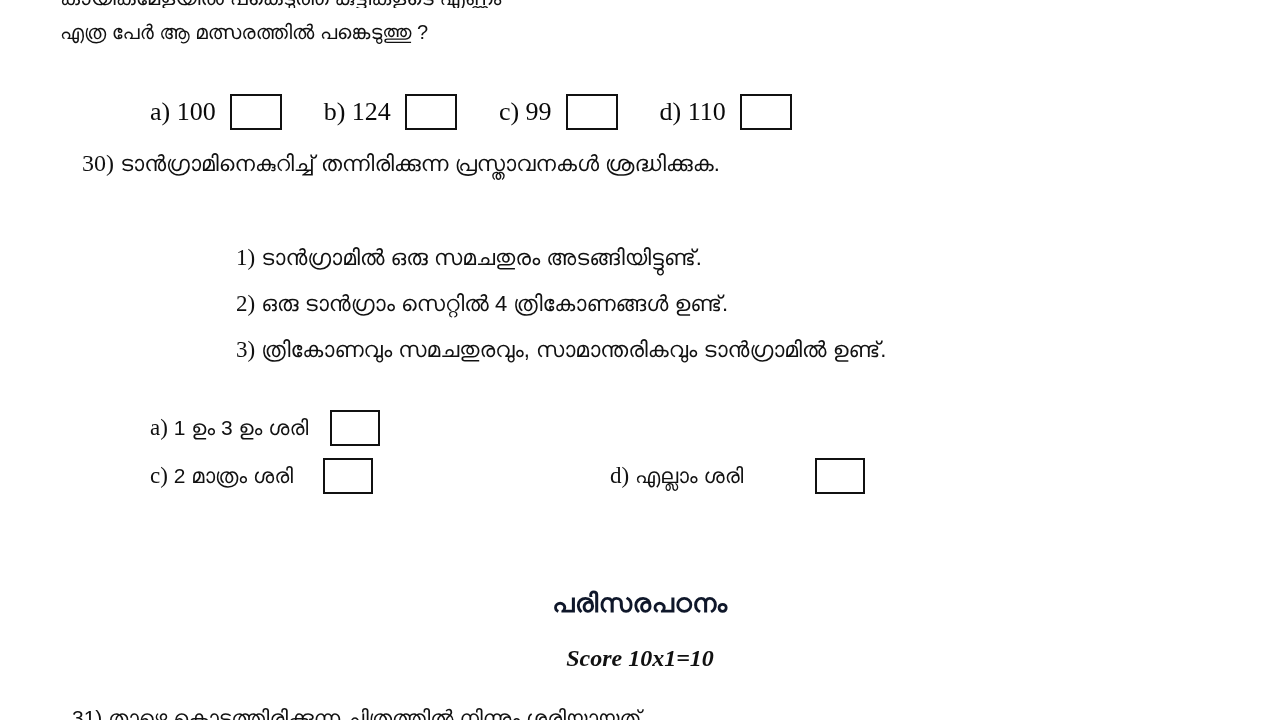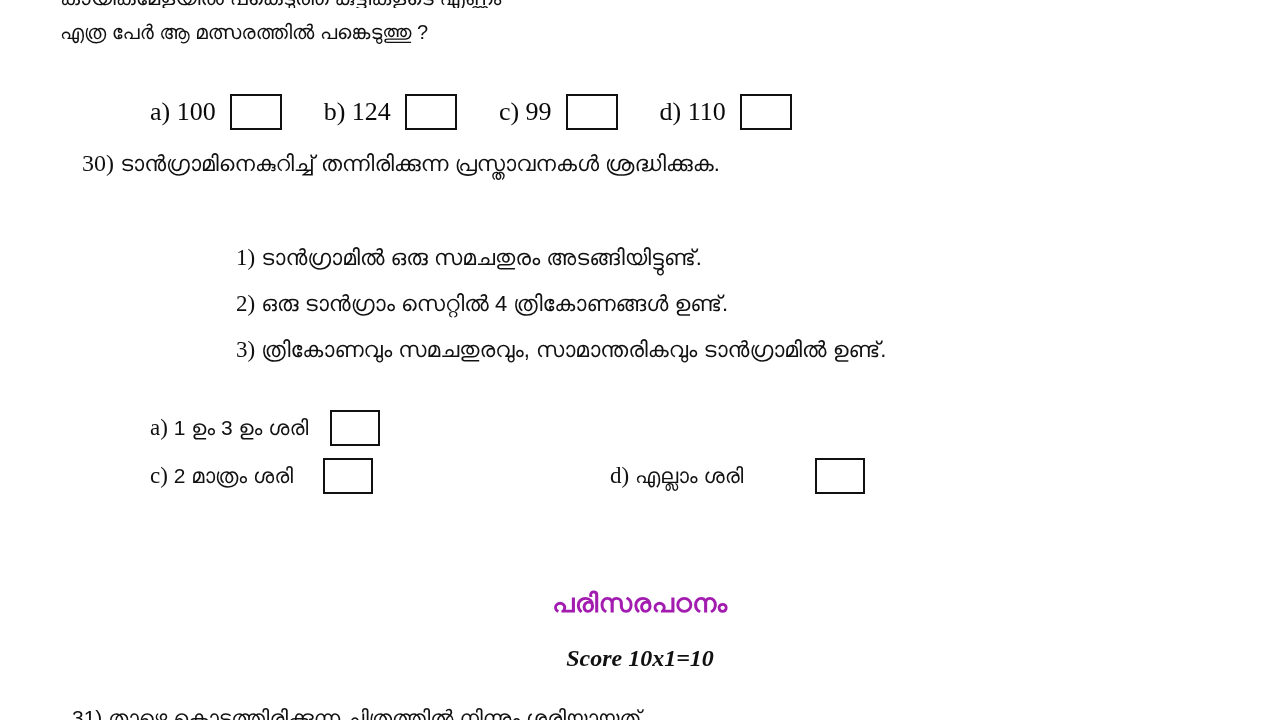--- a/index.html
+++ b/index.html
@@ -145,21 +145,21 @@
   
   .section-title {
     position: absolute;
     left: 0;
     right: 0;
     top: 588px;
     text-align: center;
     font-family: "Liberation Sans", sans-serif;
     font-weight: bold;
     font-size: 26px;
-    color: #a21caf;
+    color: #0f172a;
     letter-spacing: 0.5px;
   }
   .section-score {
     position: absolute;
     left: 0;
     right: 0;
     top: 645px;
     text-align: center;
     font-family: "Liberation Serif", serif;
     font-weight: bold;

